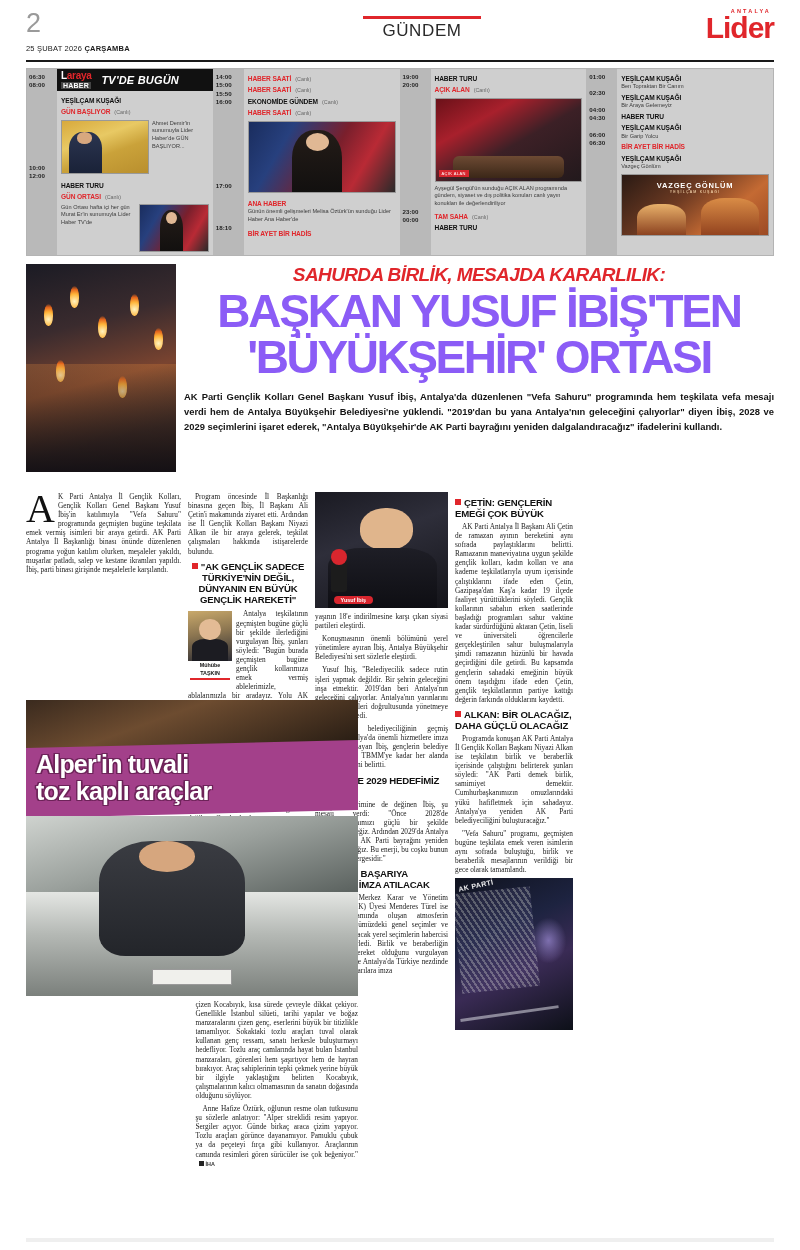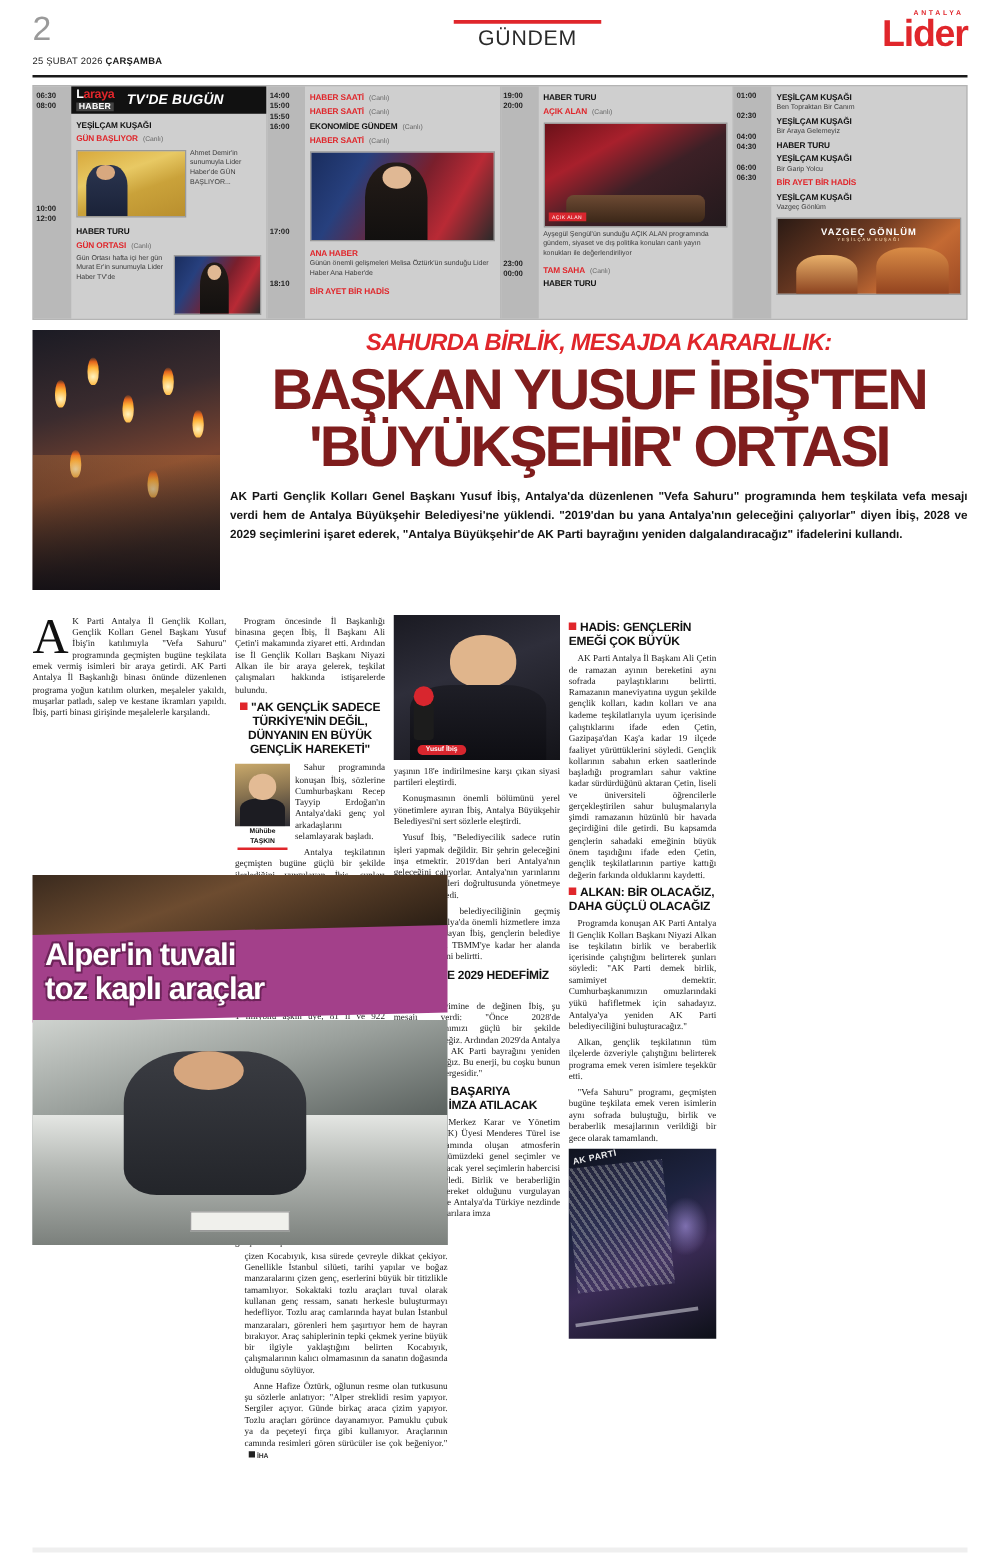--- a/index.html
+++ b/index.html
@@ -165,21 +165,21 @@
   .flame { position:absolute; width:9px; height:22px; border-radius:50% 50% 45% 45%;
     background:radial-gradient(circle at 50% 70%, #fff3c0 0%, #ffb53a 45%, #e4651c 75%, rgba(228,101,28,0) 100%); }
   .headline-col { flex:1; min-width:0; }
   .kicker {
     font-family:"Liberation Sans", sans-serif; font-weight:bold; font-style:italic;
     font-size:19px; color:#e0262b; text-align:center; letter-spacing:-.6px;
     line-height:22px; white-space:nowrap;
   }
   .headline {
     font-family:"Liberation Sans", sans-serif; font-weight:bold;
-    font-size:46px; line-height:46px; color:#7f1d1d; text-align:center;
+    font-size:46px; line-height:46px; color:#8b5cf6; text-align:center;
     letter-spacing:-2.2px; margin-top:2px; white-space:nowrap;
   }
   .headline .l2 { display:block; letter-spacing:-2.4px; }
   .spot {
     font-family:"Liberation Sans", sans-serif; font-weight:bold;
     font-size:9.4px; line-height:15px; color:#141414; text-align:justify;
     margin-top:9px;
   }
 
   
@@ -493,21 +493,20 @@
 
   <div class="col c2">
     <p class="bt ind">Program öncesinde İl Başkanlığı binasına geçen İbiş, İl Başkanı Ali Çetin'i makamında ziyaret etti. Ardından ise İl Gençlik Kolları Başkanı Niyazi Alkan ile bir araya gelerek, teşkilat çalışmaları hakkında istişarelerde bulundu.</p>
     <div class="quotebox"><span class="sq"></span><span>"AK GENÇLİK SADECE TÜRKİYE'NİN DEĞİL, DÜNYANIN EN BÜYÜK GENÇLİK HAREKETİ"</span></div>
     <div class="portrait-wrap">
       <div class="portrait"></div>
       <div class="portrait-cap">Mühübe</div>
       <div class="portrait-cap">TAŞKIN</div>
       <div class="portrait-rule"></div>
     </div>
-    <p class="bt ind">Sahur programında konuşan İbiş, sözlerine Cumhurbaşkanı Recep Tayyip Erdoğan'ın Antalya'daki genç yol arkadaşlarını selamlayarak başladı.</p>
     <p class="bt ind">Antalya teşkilatının geçmişten bugüne güçlü bir şekilde ilerlediğini vurgulayan İbiş, şunları söyledi: "Bugün burada geçmişten bugüne gençlik kollarımıza emek vermiş ablelerimizle, ablalarımızla bir aradayız. Yolu AK Gençlik'ten geçip gitse de gönlü AK Gençlik'ten geçmeyen dava büyüklerimizle bir aradayız. Eğer bugün gençlik kollarımız ses getiren bir faaliyete imza atıyorsa, bu bizim sizden devraldığımız bayrağın sonucudur."</p>
     <p class="bt ind">AK Parti Gençlik Kolları'nın teşkilatlanma gücüne dikkat çeken İbiş, 1 milyonu aşkın üye, 81 il ve 922 ilçedeki yapılanmayla dünyanın en büyük gençlik hareketi olduklarını belirterek, "Bu sadece bizim emeğimizle değil, Cumhurbaşkanımızın ortaya koyduğu vizyon sayesinde mümkün oldu" dedi.</p>
     <p class="bt ind">Konuşmasında gençlerin siyasetteki konumuna da değinen İbiş, milletvekili seçilme yaşının düşürülmesini hatırlatarak şunları kaydetti:</p>
     <p class="bt ind">"Bir genç 18 yaşında ay kullanabiliyorsa, seçimiyordu Cumhurbaşkanımız önce 30'dan 25'e, ardından 25'ten 18'e indirerek gençlerin önündeki siyaset yapma engelini kaldırdı. Gençleri siyasetin aktör yapan lider Recep Tayyip Erdoğan'dır." 2017 referandum sürecini de hatırlatan İbiş, gençlerin seçilme</p>
   </div>
 
   <div class="col c3">
     <div class="speaker">
       <span class="face"></span>
       <span class="suit"></span>
@@ -518,25 +517,24 @@
     <p class="bt ind">Konuşmasının önemli bölümünü yerel yönetimlere ayıran İbiş, Antalya Büyükşehir Belediyesi'ni sert sözlerle eleştirdi.</p>
     <p class="bt ind">Yusuf İbiş, "Belediyecilik sadece rutin işleri yapmak değildir. Bir şehrin geleceğini inşa etmektir. 2019'dan beri Antalya'nın geleceğini çalıyorlar. Antalya'nın yarınlarını kendi menfaatleri doğrultusunda yönetmeye çalışıyorlar" dedi.</p>
     <p class="bt ind">AK Parti belediyeciliğinin geçmiş dönemde Antalya'da önemli hizmetlere imza attığını vurgulayan İbiş, gençlerin belediye meclislerinden TBMM'ye kadar her alanda temsil edildiğini belirtti.</p>
     <div class="subhead"><span class="sq"></span><span>"2028 VE 2029 HEDEFİMİZ NET"</span></div>
     <p class="bt ind">Seçim takvimine de değinen İbiş, şu mesajı verdi: "Önce 2028'de Cumhurbaşkanımızı güçlü bir şekilde yeniden seçeceğiz. Ardından 2029'da Antalya Büyükşehir'de AK Parti bayrağını yeniden dalgalandıracağız. Bu enerji, bu coşku bunun en büyük göstergesidir."</p>
     <div class="subhead"><span class="sq"></span><span>TÜREL: BAŞARIYA YENİDEN İMZA ATILACAK</span></div>
     <p class="bt ind">AK Parti Merkez Karar ve Yönetim Kurulu (MKYK) Üyesi Menderes Türel ise sahur programında oluşan atmosferin Antalya'da önümüzdeki genel seçimler ve ardından yapılacak yerel seçimlerin habercisi olduğunu söyledi. Birlik ve beraberliğin rutinet ve bereket olduğunu vurgulayan Türel, geçmişte Antalya'da Türkiye nezdinde ses getiren başarılara imza</p>
   </div>
 
   <div class="col c4">
-    <div class="subhead"><span class="sq"></span><span>HADİS: GENÇLERİN EMEĞİ ÇOK BÜYÜK</span></div>
+    <div class="subhead"><span class="sq"></span><span>ÇETİN: GENÇLERİN EMEĞİ ÇOK BÜYÜK</span></div>
     <p class="bt ind">AK Parti Antalya İl Başkanı Ali Çetin de ramazan ayının bereketini aynı sofrada paylaştıklarını belirtti. Ramazanın maneviyatına uygun şekilde gençlik kolları, kadın kolları ve ana kademe teşkilatlarıyla uyum içerisinde çalıştıklarını ifade eden Çetin, Gazipaşa'dan Kaş'a kadar 19 ilçede faaliyet yürüttüklerini söyledi. Gençlik kollarının sabahın erken saatlerinde başladığı programları sahur vaktine kadar sürdürdüğünü aktaran Çetin, liseli ve üniversiteli öğrencilerle gerçekleştirilen sahur buluşmalarıyla şimdi ramazanın hüzünlü bir havada geçirdiğini dile getirdi. Bu kapsamda gençlerin sahadaki emeğinin büyük önem taşıdığını ifade eden Çetin, gençlik teşkilatlarının partiye kattığı değerin farkında olduklarını kaydetti.</p>
     <div class="subhead"><span class="sq"></span><span>ALKAN: BİR OLACAĞIZ, DAHA GÜÇLÜ OLACAĞIZ</span></div>
     <p class="bt ind">Programda konuşan AK Parti Antalya İl Gençlik Kolları Başkanı Niyazi Alkan ise teşkilatın birlik ve beraberlik içerisinde çalıştığını belirterek şunları söyledi: "AK Parti demek birlik, samimiyet demektir. Cumhurbaşkanımızın omuzlarındaki yükü hafifletmek için sahadayız. Antalya'ya yeniden AK Parti belediyeciliğini buluşturacağız."</p>
-    <p class="bt ind">Alkan, gençlik teşkilatının tüm ilçelerde özveriyle çalıştığını belirterek programa emek veren isimlere teşekkür etti.</p>
     <p class="bt ind">"Vefa Sahuru" programı, geçmişten bugüne teşkilata emek veren isimlerin aynı sofrada buluştuğu, birlik ve beraberlik mesajlarının verildiği bir gece olarak tamamlandı.</p>
     <div class="rally-photo">
       <span class="akp">AK PARTİ</span>
       <span class="crowd"></span>
       <span class="stage"></span>
       <span class="rail"></span>
     </div>
   </div>
 </div>
 

